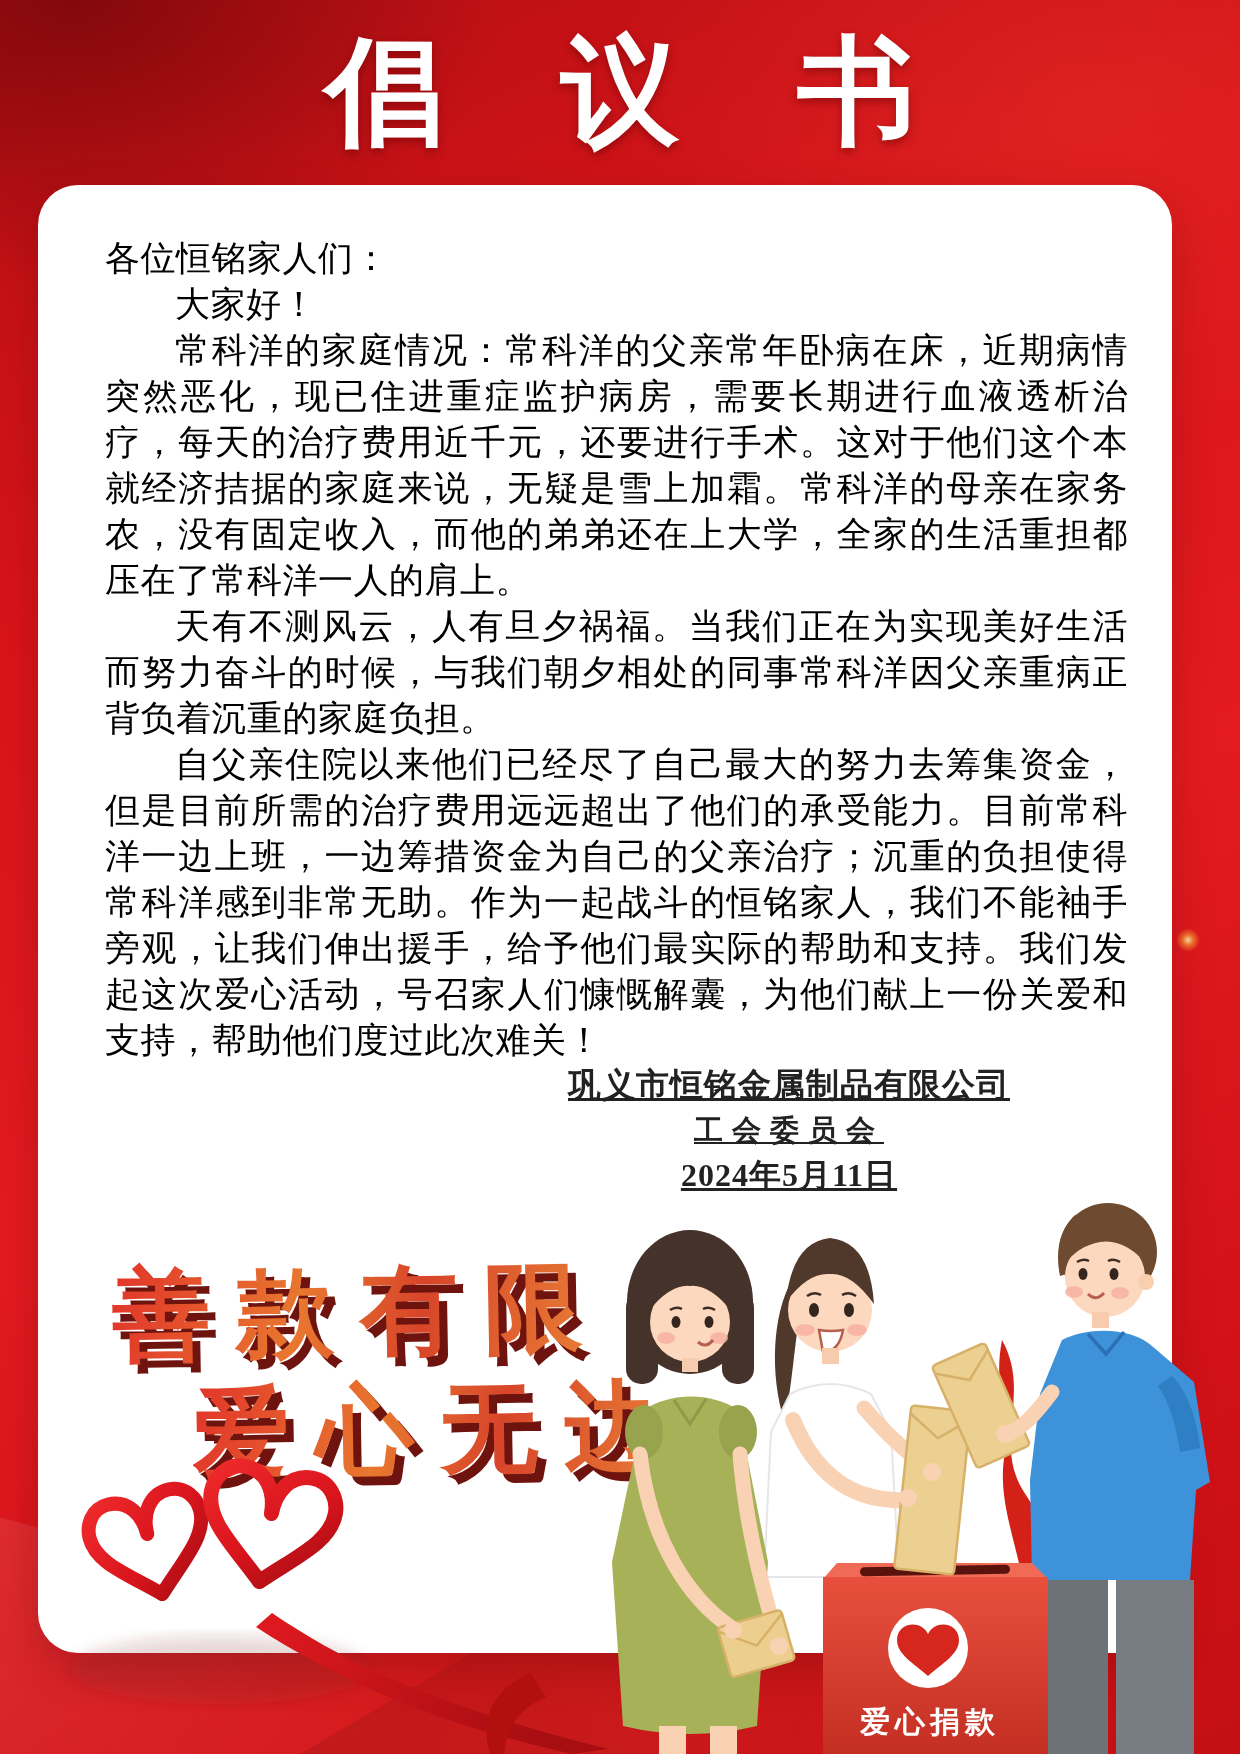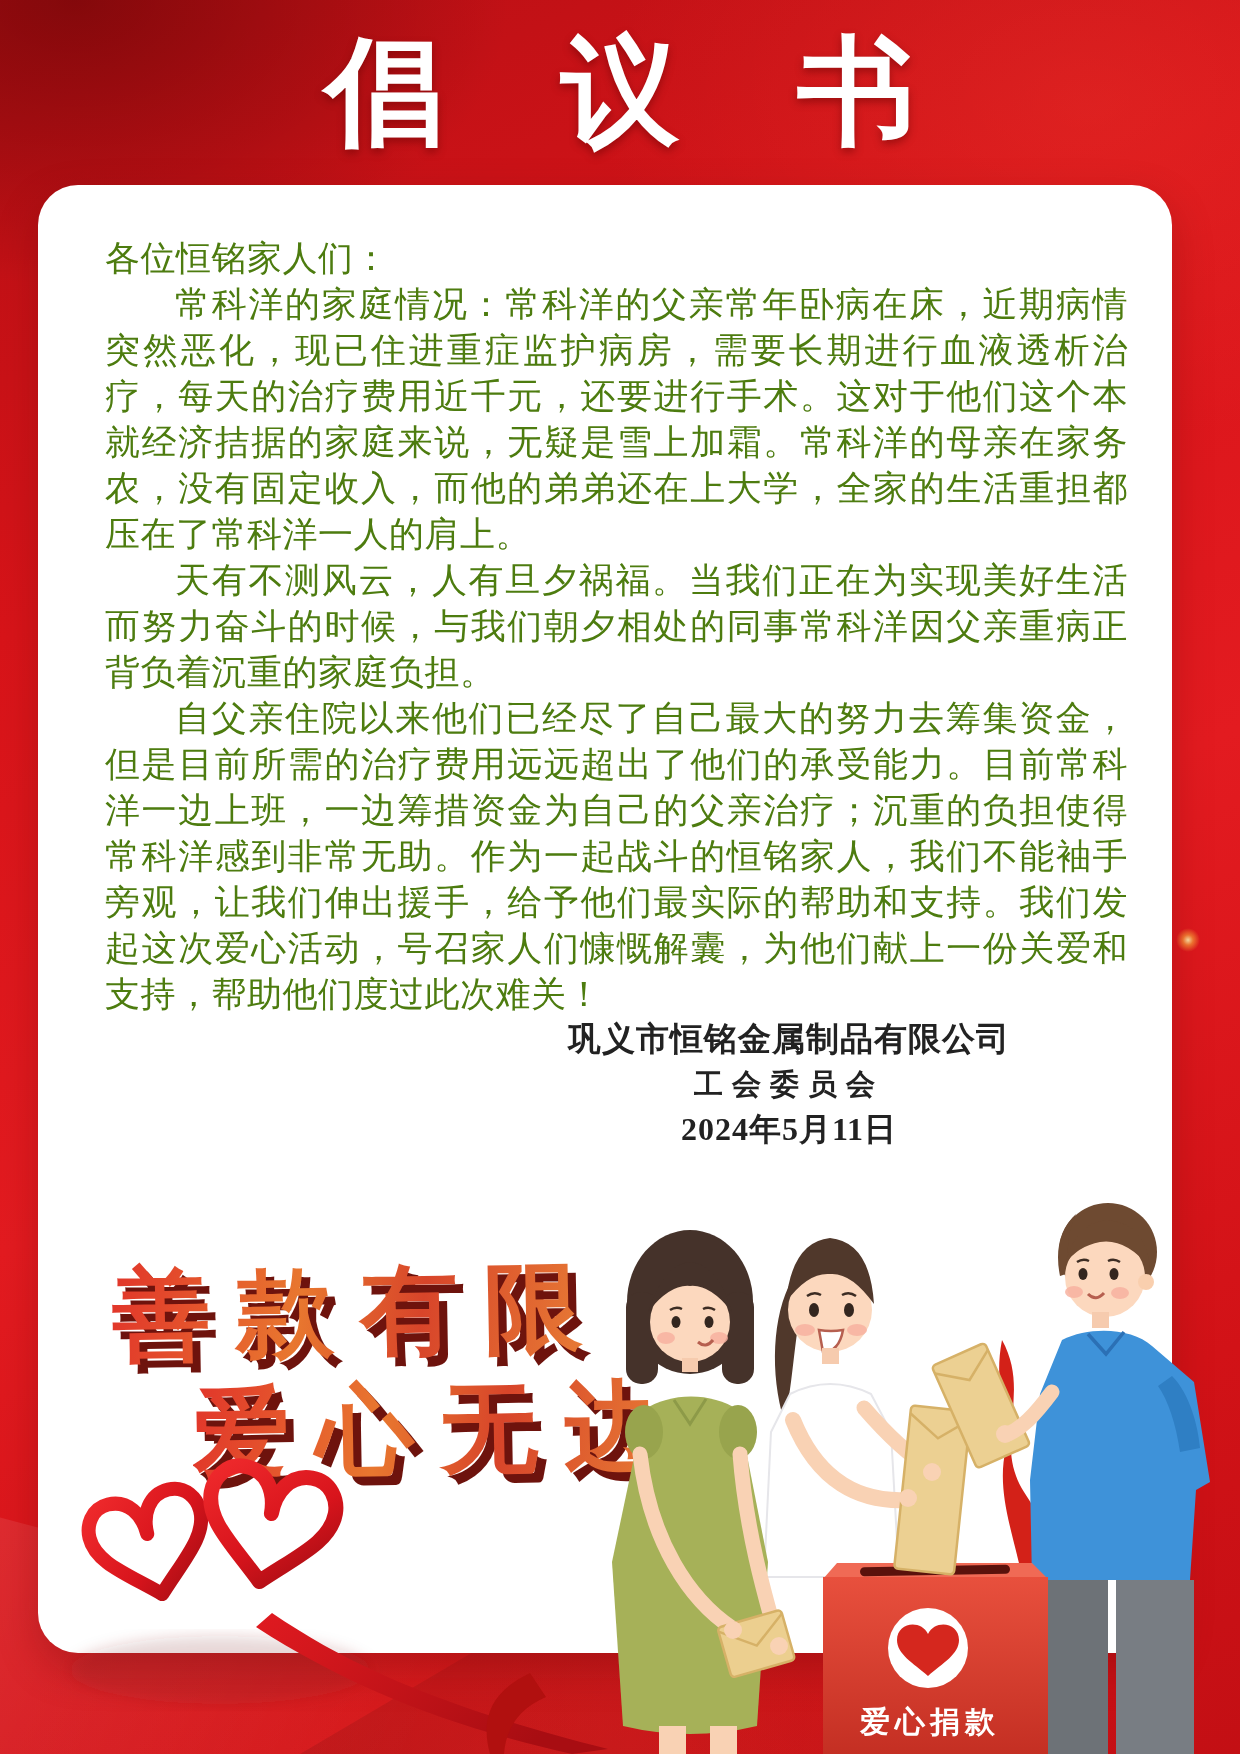--- a/index.html
+++ b/index.html
@@ -33,27 +33,27 @@
     font-size:118px;line-height:130px;letter-spacing:1em;padding-left:1em;box-sizing:border-box;
     text-shadow:0 4px 8px rgba(90,0,0,0.45);
   }
 
   .letter-card{
     position:absolute;left:38px;top:185px;width:1134px;height:1468px;
     background:#ffffff;border-radius:40px;
     box-shadow:0 16px 40px rgba(100,10,10,0.30);
   }
   .card-inner{padding:50px 44px 0 67px;}
-  .letter-line{margin:0;font-size:35px;line-height:46px;color:#4d7c0f;
+  .letter-line{margin:0;font-size:35px;line-height:46px;color:#000000;
     text-align:justify;letter-spacing:0.5px;}
   .indent{text-indent:2em;}
 
   .signature{
     width:fit-content;margin:0 118px 0 auto;text-align:center;
-    font-family:"Liberation Serif","DejaVu Serif",serif;font-weight:700;color:#222222;
+    font-family:"Liberation Serif","DejaVu Serif",serif;font-weight:700;color:#222222;text-decoration:underline;
   }
   .signature .sig-company{font-size:33px;line-height:45px;letter-spacing:1px;}
   .signature .sig-committee{font-size:29px;line-height:45px;letter-spacing:9px;}
   .signature .sig-date{font-size:32px;line-height:44px;letter-spacing:1px;}
 
   .slogan-line{position:absolute;font-weight:700;white-space:nowrap;
     font-family:"DejaVu Sans","Liberation Sans",sans-serif;
     font-size:98px;line-height:110px;letter-spacing:26px;}
   .slogan-line1{left:112px;top:1256px;transform:rotate(-1deg);}
   .slogan-line2{left:192px;top:1374px;transform:rotate(-1deg);}
@@ -75,20 +75,21 @@
 <div class="sparkle sparkle-1"></div>
 <div class="sparkle sparkle-2"></div>
 <div class="sparkle sparkle-3"></div>
 <div class="sparkle sparkle-4"></div>
 
 <h1 class="poster-title">倡议书</h1>
 
 <div class="letter-card">
   <div class="card-inner">
     <p class="letter-line">各位恒铭家人们：</p>
+    <p class="letter-line indent">大家好！</p>
     <p class="letter-line indent">常科洋的家庭情况：常科洋的父亲常年卧病在床，近期病情突然恶化，现已住进重症监护病房，需要长期进行血液透析治疗，每天的治疗费用近千元，还要进行手术。这对于他们这个本就经济拮据的家庭来说，无疑是雪上加霜。常科洋的母亲在家务农，没有固定收入，而他的弟弟还在上大学，全家的生活重担都压在了常科洋一人的肩上。</p>
     <p class="letter-line indent">天有不测风云，人有旦夕祸福。当我们正在为实现美好生活而努力奋斗的时候，与我们朝夕相处的同事常科洋因父亲重病正背负着沉重的家庭负担。</p>
     <p class="letter-line indent">自父亲住院以来他们已经尽了自己最大的努力去筹集资金，但是目前所需的治疗费用远远超出了他们的承受能力。目前常科洋一边上班，一边筹措资金为自己的父亲治疗；沉重的负担使得常科洋感到非常无助。作为一起战斗的恒铭家人，我们不能袖手旁观，让我们伸出援手，给予他们最实际的帮助和支持。我们发起这次爱心活动，号召家人们慷慨解囊，为他们献上一份关爱和支持，帮助他们度过此次难关！</p>
     <div class="signature">
       <div class="sig-company">巩义市恒铭金属制品有限公司</div>
       <div class="sig-committee">工会委员会</div>
       <div class="sig-date">2024年5月11日</div>
     </div>
   </div>
 </div>

